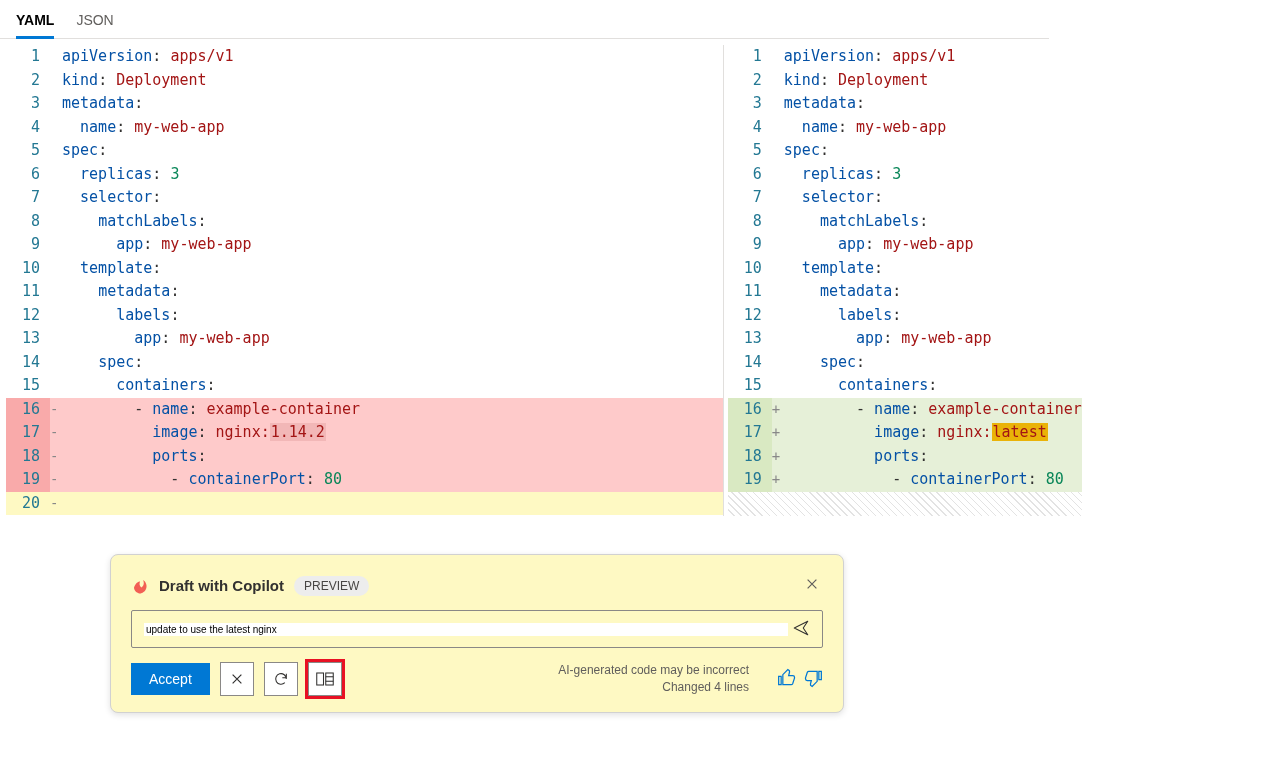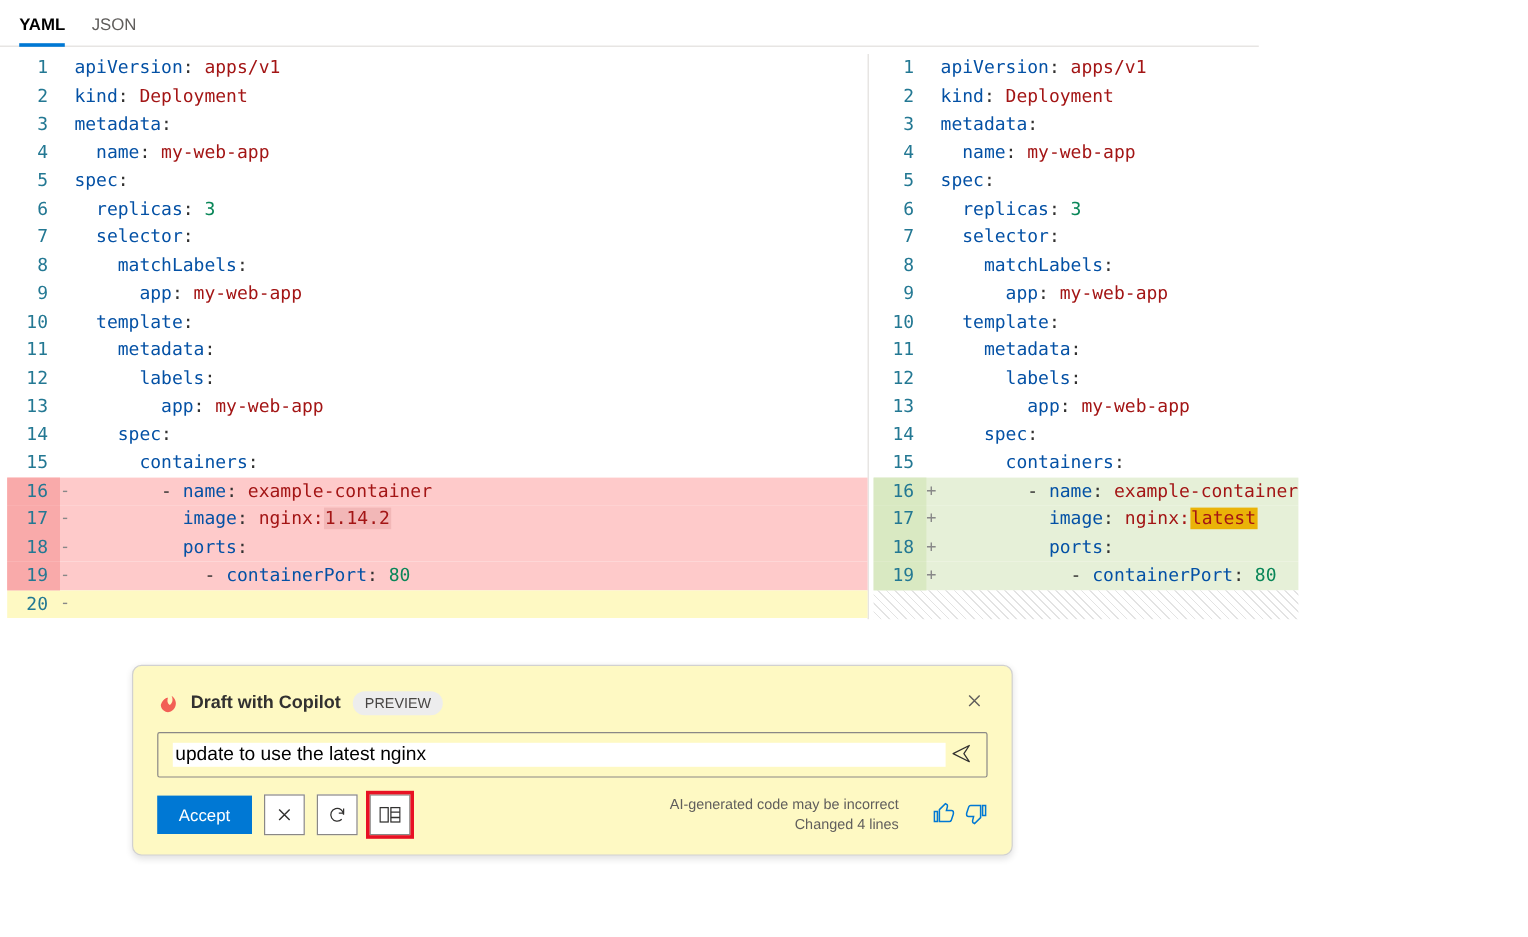--- a/index.html
+++ b/index.html
@@ -46,21 +46,21 @@
   box-shadow:0 2px 6px rgba(0,0,0,0.12);padding:18px 20px 16px;
 }
 .cp-head{display:flex;align-items:center;gap:10px;margin-bottom:12px;}
 .cp-logo{width:18px;height:18px;}
 .cp-title{font-weight:600;font-size:15px;}
 .cp-badge{background:#ededed;padding:3px 10px;border-radius:10px;font-size:12px;color:#484644;}
 .cp-close{margin-left:auto;cursor:pointer;padding:4px;}
 .cp-close svg{width:14px;height:14px;}
 
 .cp-input-wrap{display:flex;align-items:center;border:1px solid #8a8886;border-radius:2px;padding:0 8px 0 12px;height:38px;margin-bottom:14px;}
-.cp-input{flex:1;border:none;outline:none;font-size:16px;font-family:inherit;}
+.cp-input{flex:1;border:none;outline:none;font-size:10px;font-family:inherit;}
 .cp-send{cursor:pointer;padding:4px;}
 
 .cp-foot{display:flex;align-items:center;gap:10px;}
 .cp-accept{background:#0078d4;color:#fff;border:none;padding:8px 18px;font-size:14px;cursor:pointer;}
 .iconbtn{width:34px;height:34px;border:1px solid #8a8886;background:#fff;display:flex;align-items:center;justify-content:center;cursor:pointer;}
 .iconbtn.highlighted{outline:3px solid #e81123;outline-offset:0;}
 .cp-msg{margin-left:auto;font-size:12px;color:#605e5c;line-height:1.4;text-align:right;}
 .thumbs{display:flex;gap:6px;margin-left:18px;}
 .thumb{cursor:pointer;color:#0078d4;}
 

